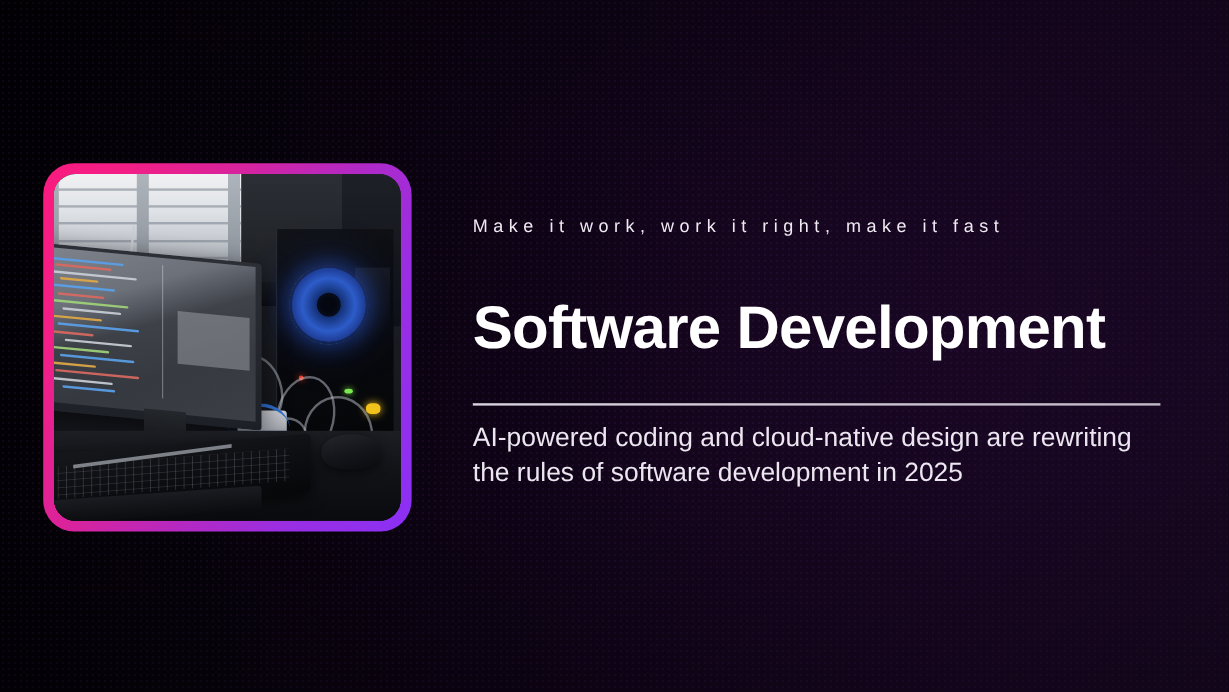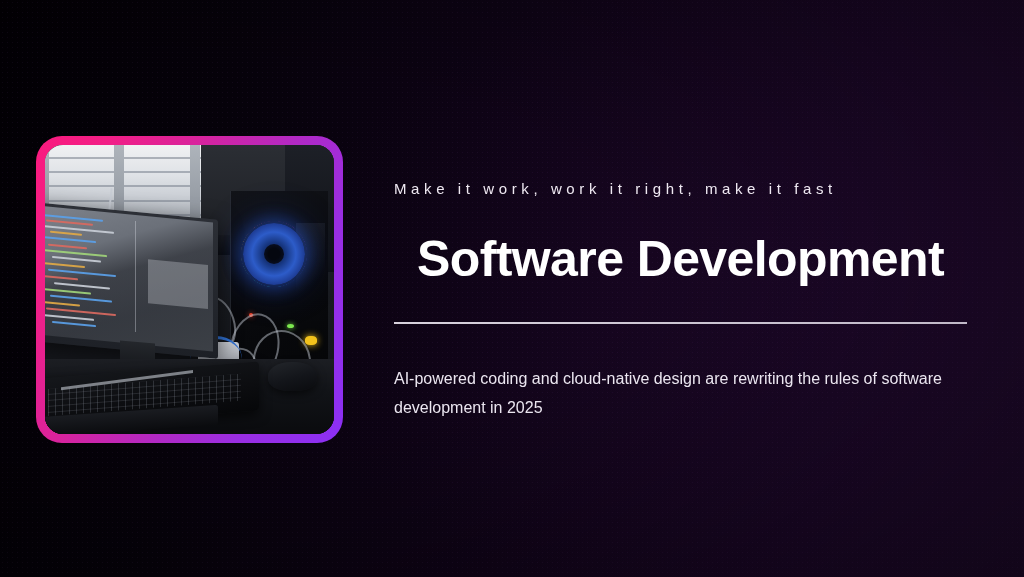--- a/index.html
+++ b/index.html
@@ -198,34 +198,33 @@
     line-height:1;
     padding-top:45px;
     white-space:nowrap;
   }
   .title {
     color:#ffffff;
     font-size:50px;
     font-weight:bold;
     letter-spacing:-0.6px;
     line-height:1;
-    margin-top:38px;
+    margin-top:52px;
     white-space:nowrap;
-    text-align:center;
   }
   .divider {
     width:573px; height:2px; margin-top:38px;
     background:linear-gradient(90deg,#e9e4ee,#cfc8d6);
     opacity:.92;
   }
   .body-text {
     color:#ebe6f0;
-    font-size:16px;
+    font-size:22px;
     line-height:29px;
-    margin-top:40px;
+    margin-top:12px;
     max-width:552px;
   }
 </style>
 </head>
 <body>
 
 <div class="slide">
   <div class="noise"></div>
   <div class="vignette"></div>
 

